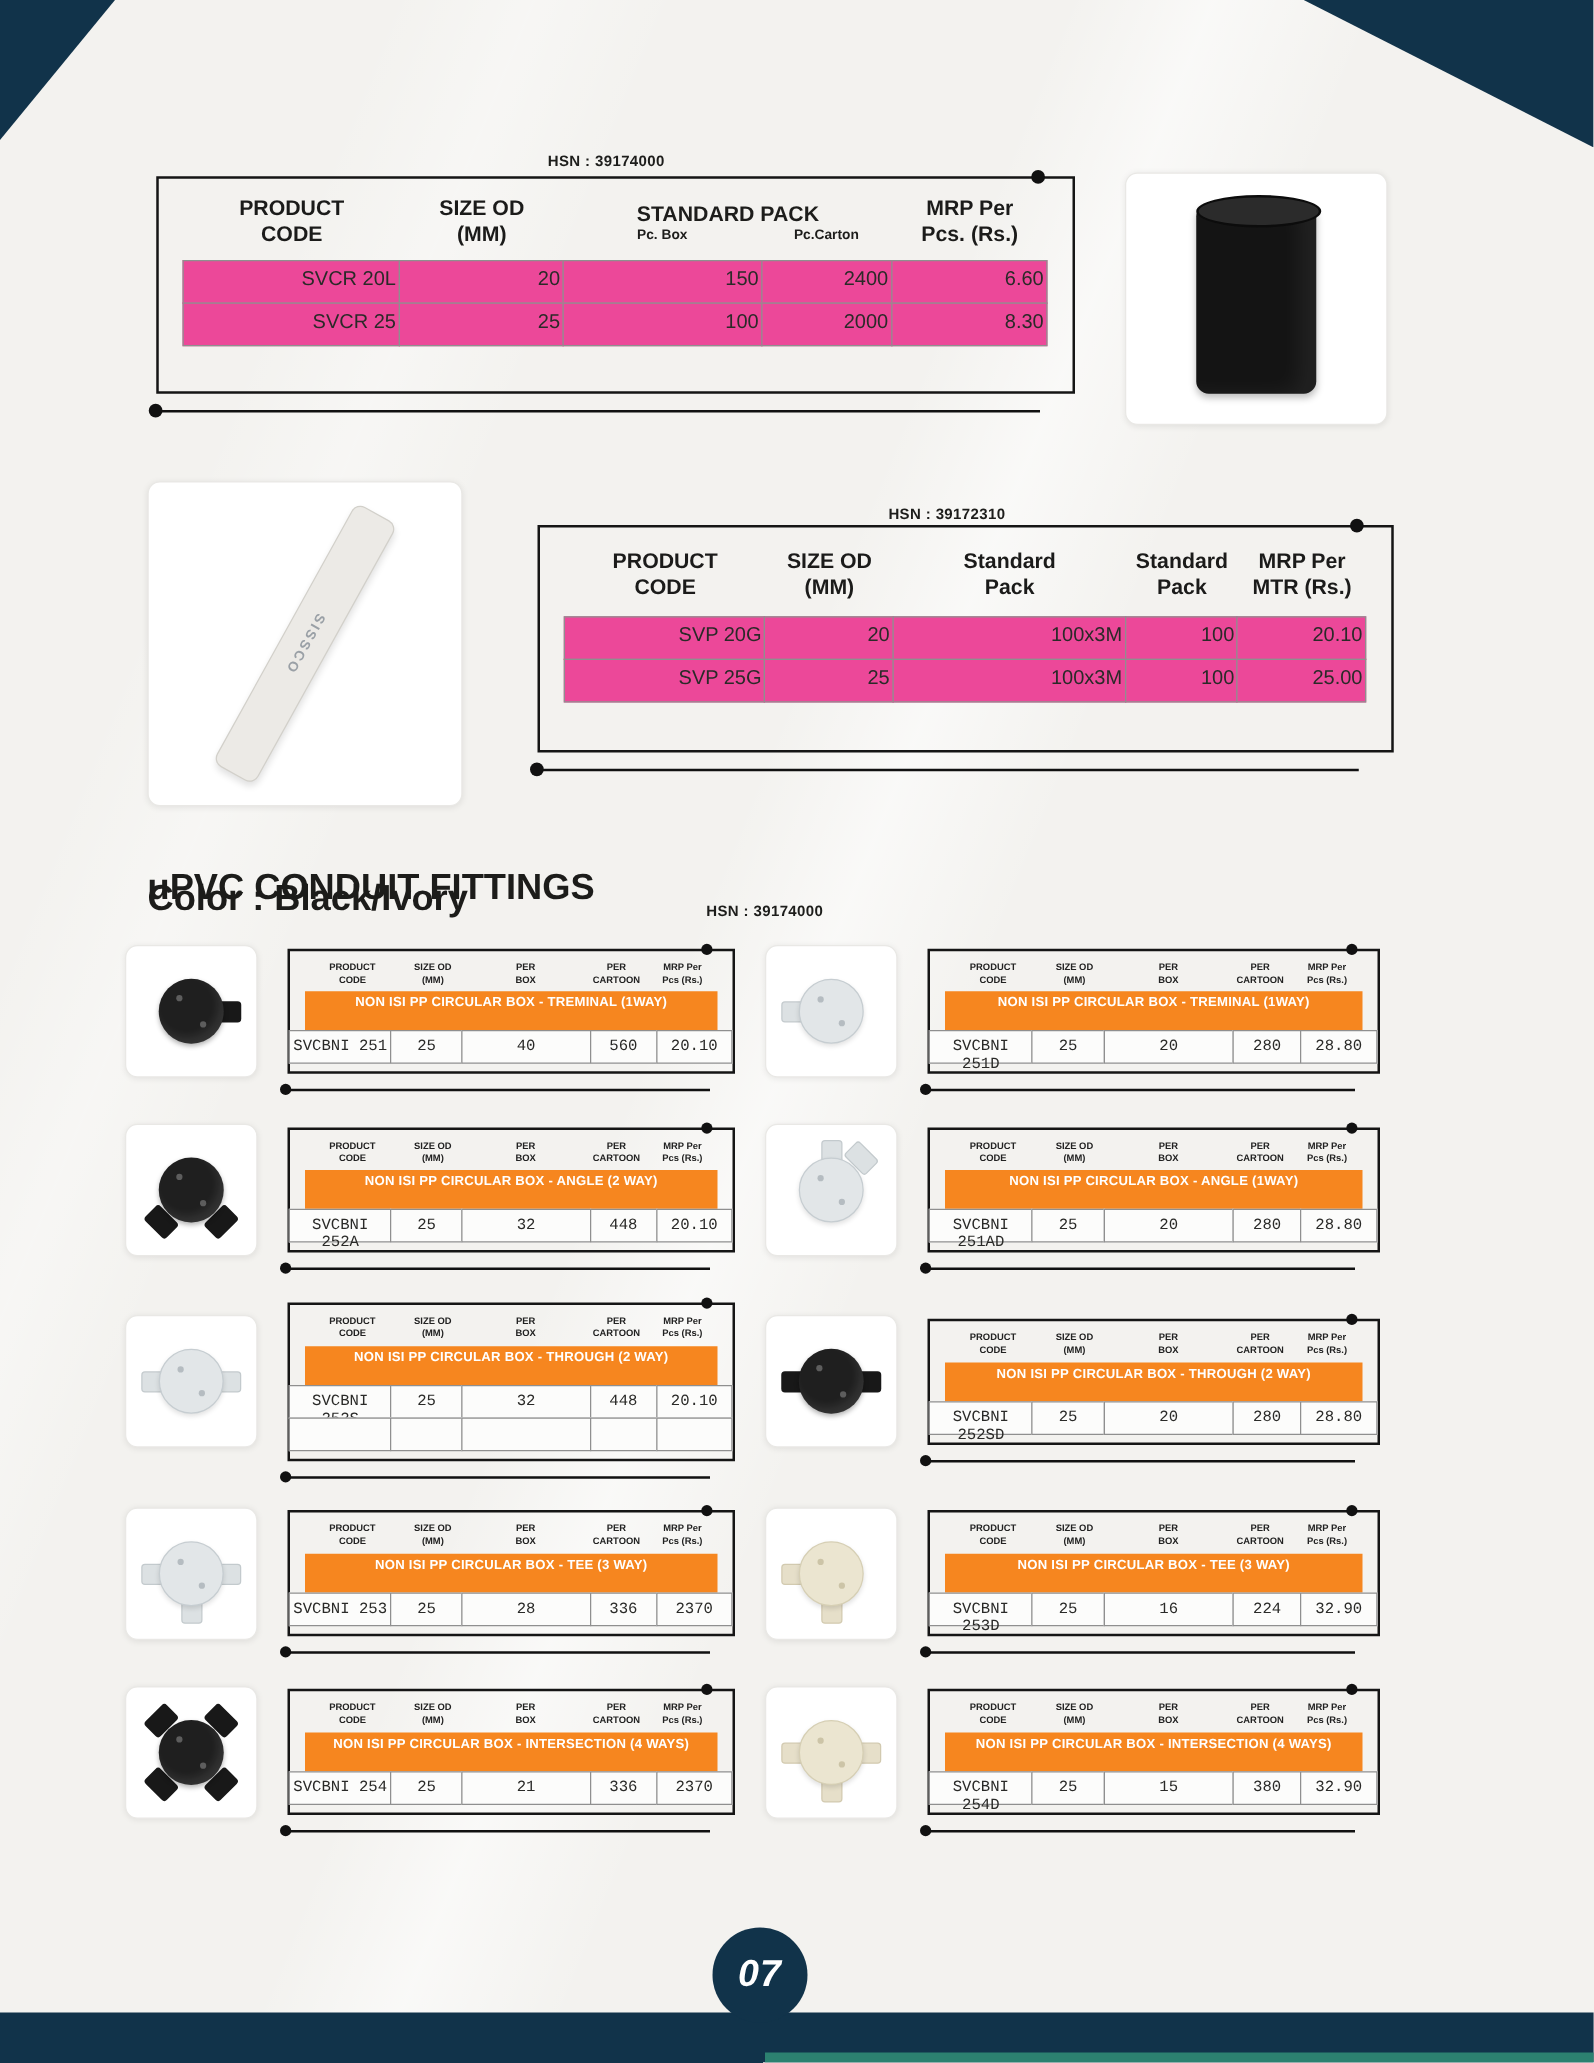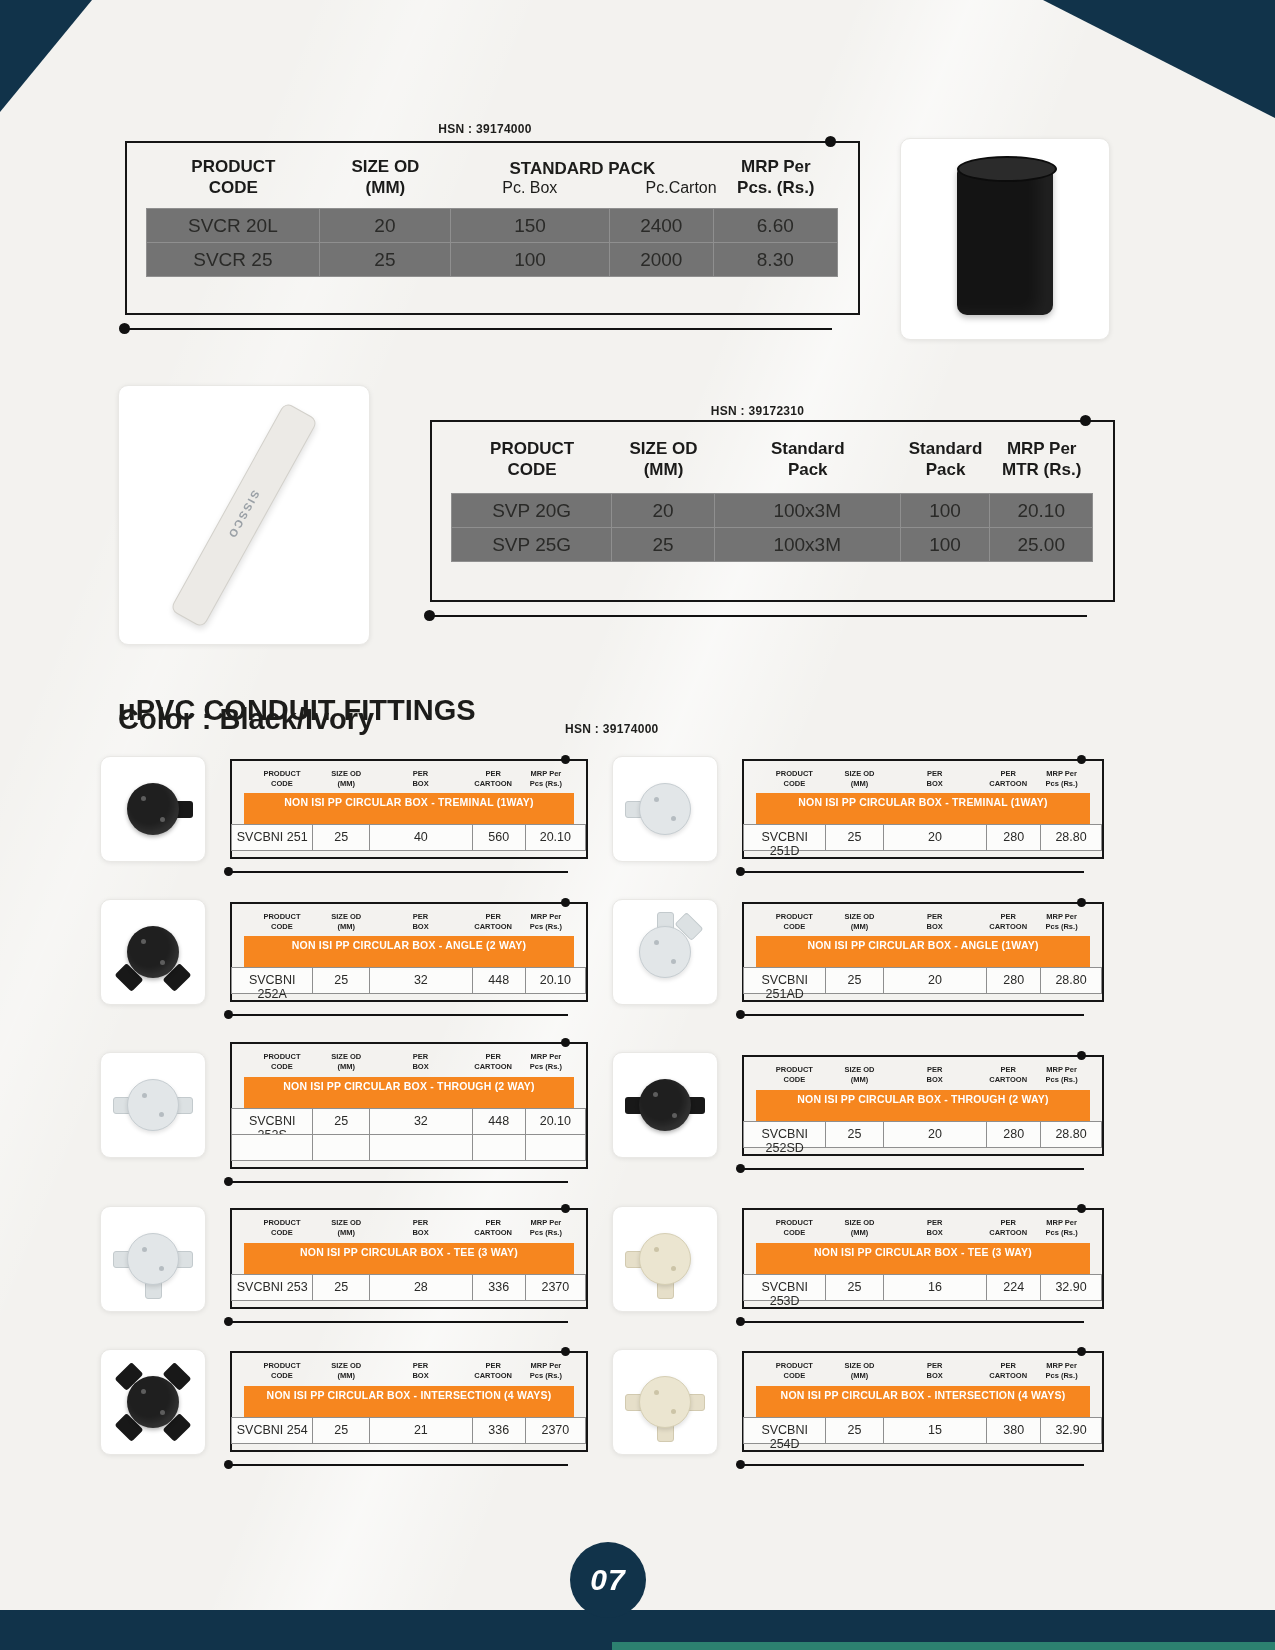--- a/index.html
+++ b/index.html
@@ -46,35 +46,35 @@
 
   .coupler { left:125px; top:141px; width:735px; height:174px; }
   .pipe-tbl { left:430px; top:420px; width:685px; height:182px; }
 
   .bt-header { display:grid; align-items:center; padding:10px 20px 6px 20px; }
   .coupler .bt-header { grid-template-columns:25% 19% 38% 18%; height:66px; }
   .pipe-tbl .bt-header { grid-template-columns:25% 16% 29% 14% 16%; height:72px; }
   .bh { text-align:center; font-weight:bold; font-size:17px; line-height:1.22; color:#1b1b1a; }
   .bh span { display:block; }
   .group .g-top { text-align:center; font-weight:bold; font-size:17px; }
-  .group .g-subs { display:grid; grid-template-columns:60% 40%; font-weight:normal; font-size:16px;gap:20px; }
+  .group .g-subs { display:grid; grid-template-columns:60% 40%; font-weight:bold; font-size:11px; }
   .group .g-subs span { text-align:center; }
 
   .band { margin:0 20px; color:#fff; font-weight:bold; text-align:center; letter-spacing:.4px; }
   .band.big { height:36px; line-height:36px; font-size:20px; }
   .rust { background:#b2492c; }
   .orange { background:#f6861f; }
 
   .bt-grid { margin:0 20px; }
   .bt-row { display:grid; }
   .coupler .bt-row { grid-template-columns:25% 19% 23% 15% 18%; }
   .pipe-tbl .bt-row { grid-template-columns:25% 16% 29% 14% 16%; }
   .bt-row .cell {
-    background:#737373; border:1px solid #8f8f8f; margin-top:-1px; margin-left:-1px;
-    text-align:center; font-size:19px; padding:6px 2px 5px 2px; color:#2a2a28;
+    background:#ec4899; border:1px solid #8f8f8f; margin-top:-1px; margin-left:-1px;
+    text-align:right; font-size:16px; padding:6px 2px 5px 2px; color:#2a2a28;
   }
   .coupler .bt-row .cell { height:35px; }
   .pipe-tbl .bt-row .cell { height:35px; }
 
   
   .card {
     position:relative; background:#fff; border:1px solid #e9e8e5; border-radius:10px;
     box-shadow:0 1px 5px rgba(0,0,0,.08); z-index:1;
     display:flex; align-items:center; justify-content:center;
   }
@@ -104,21 +104,21 @@
   .fit-block { position:relative; }
   .fit-frame { position:relative; border:2px solid #151515; padding:0; }
   .fit-frame .dot-tr { top:-6px; right:16px; width:9px; height:9px; }
   .fit-underline { position:absolute; left:-2px; right:20px; bottom:-14px; border-top:2px solid #111; }
   .fit-underline .dot { left:-4px; top:-6px; width:9px; height:9px; }
 
   .fit-header { display:grid; grid-template-columns:23% 16% 29% 15% 17%; padding:8px 12px 5px 12px; }
   .fh { text-align:center; font-weight:bold; font-size:7.5px; line-height:1.3; color:#222; }
   .fh span { display:block; }
   .band.sm { margin:0 12px; height:32px; line-height:19px; font-size:10.5px; letter-spacing:.2px; }
-  .fit-row { display:grid; grid-template-columns:23% 16% 29% 15% 17%; margin:0 0; }
+  .fit-row { display:grid; grid-template-columns:23% 16% 29% 15% 17%; margin:0 0;font-family:Liberation Mono, monospace; }
   .fit-row .cell { background:#fcfcfb; border:1px solid #8f8f8f; margin-top:-1px; margin-left:-1px;
     text-align:center; font-size:12.5px; padding:5px 1px 4px 1px; height:27px; color:#2a2a28; }
   .fit-row.extra-row { display:none; }
   .fit-frame { padding-bottom:6px; }
 
   
   .fitting { position:relative; width:74px; height:74px; }
   .fitting .body { position:absolute; inset:11px; border-radius:50%; z-index:1; }
   .fitting .body::before, .fitting .body::after {
     content:""; position:absolute; width:5px; height:5px; border-radius:50%; opacity:.8; }

